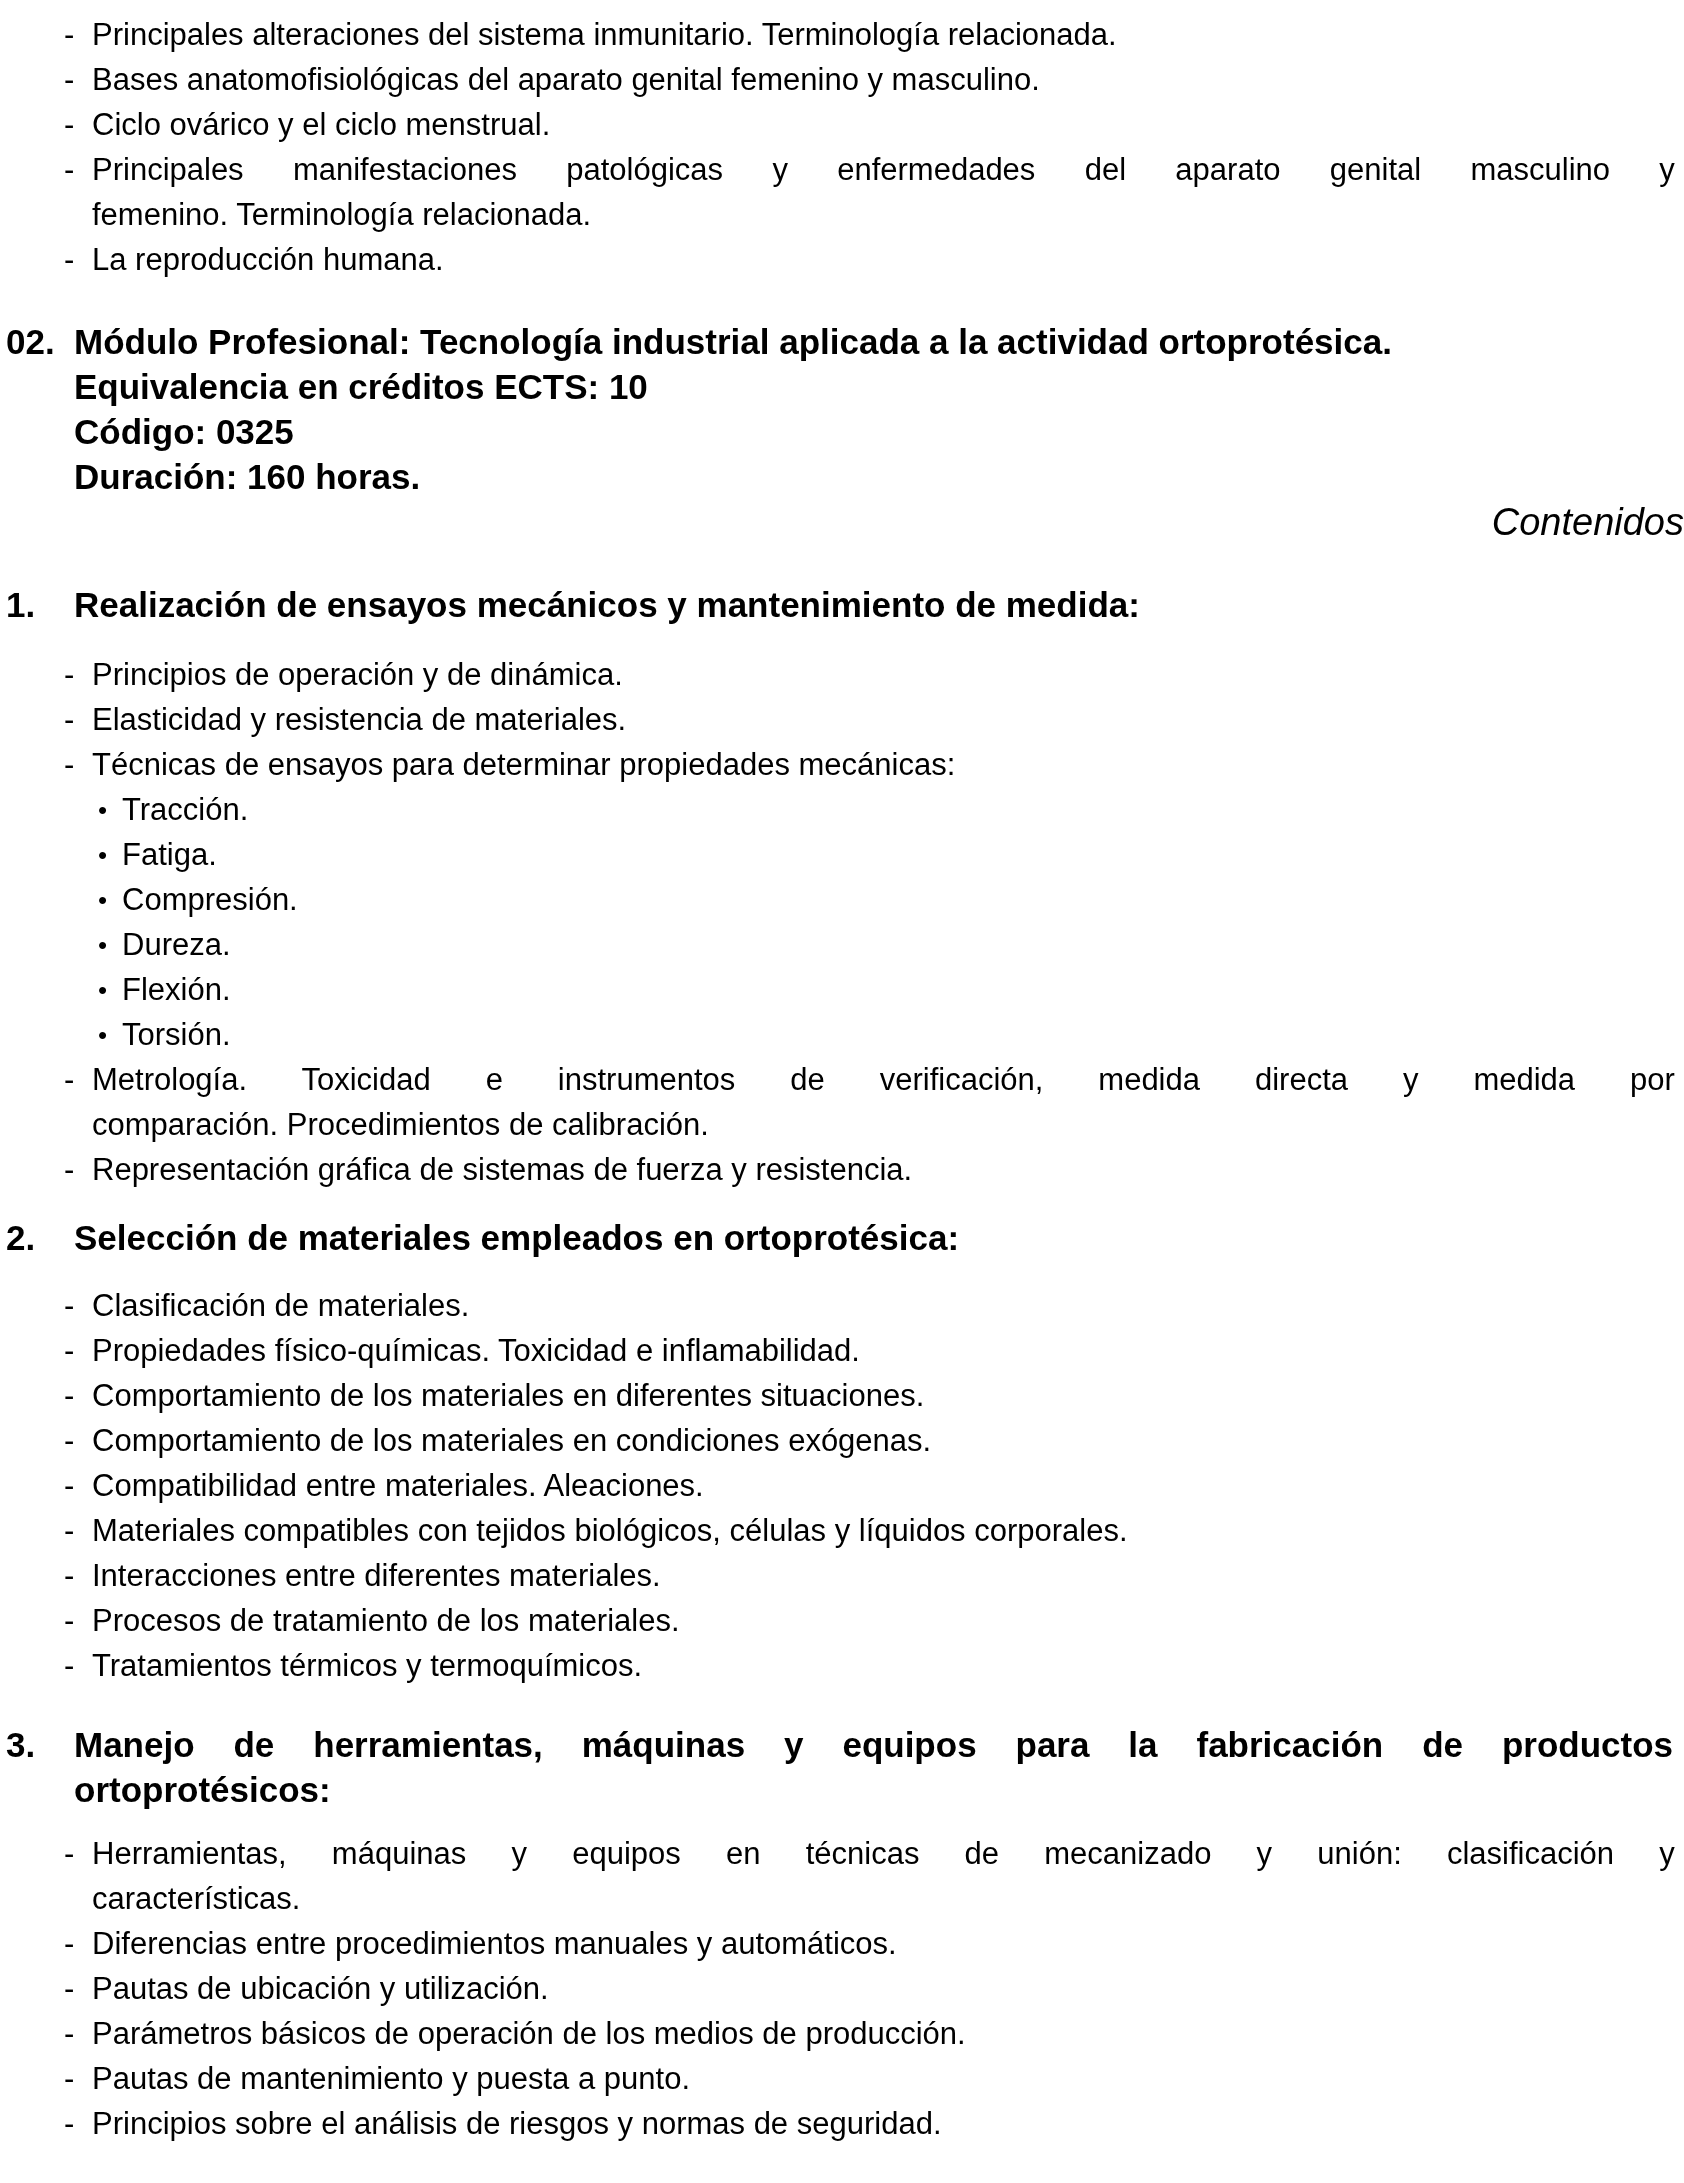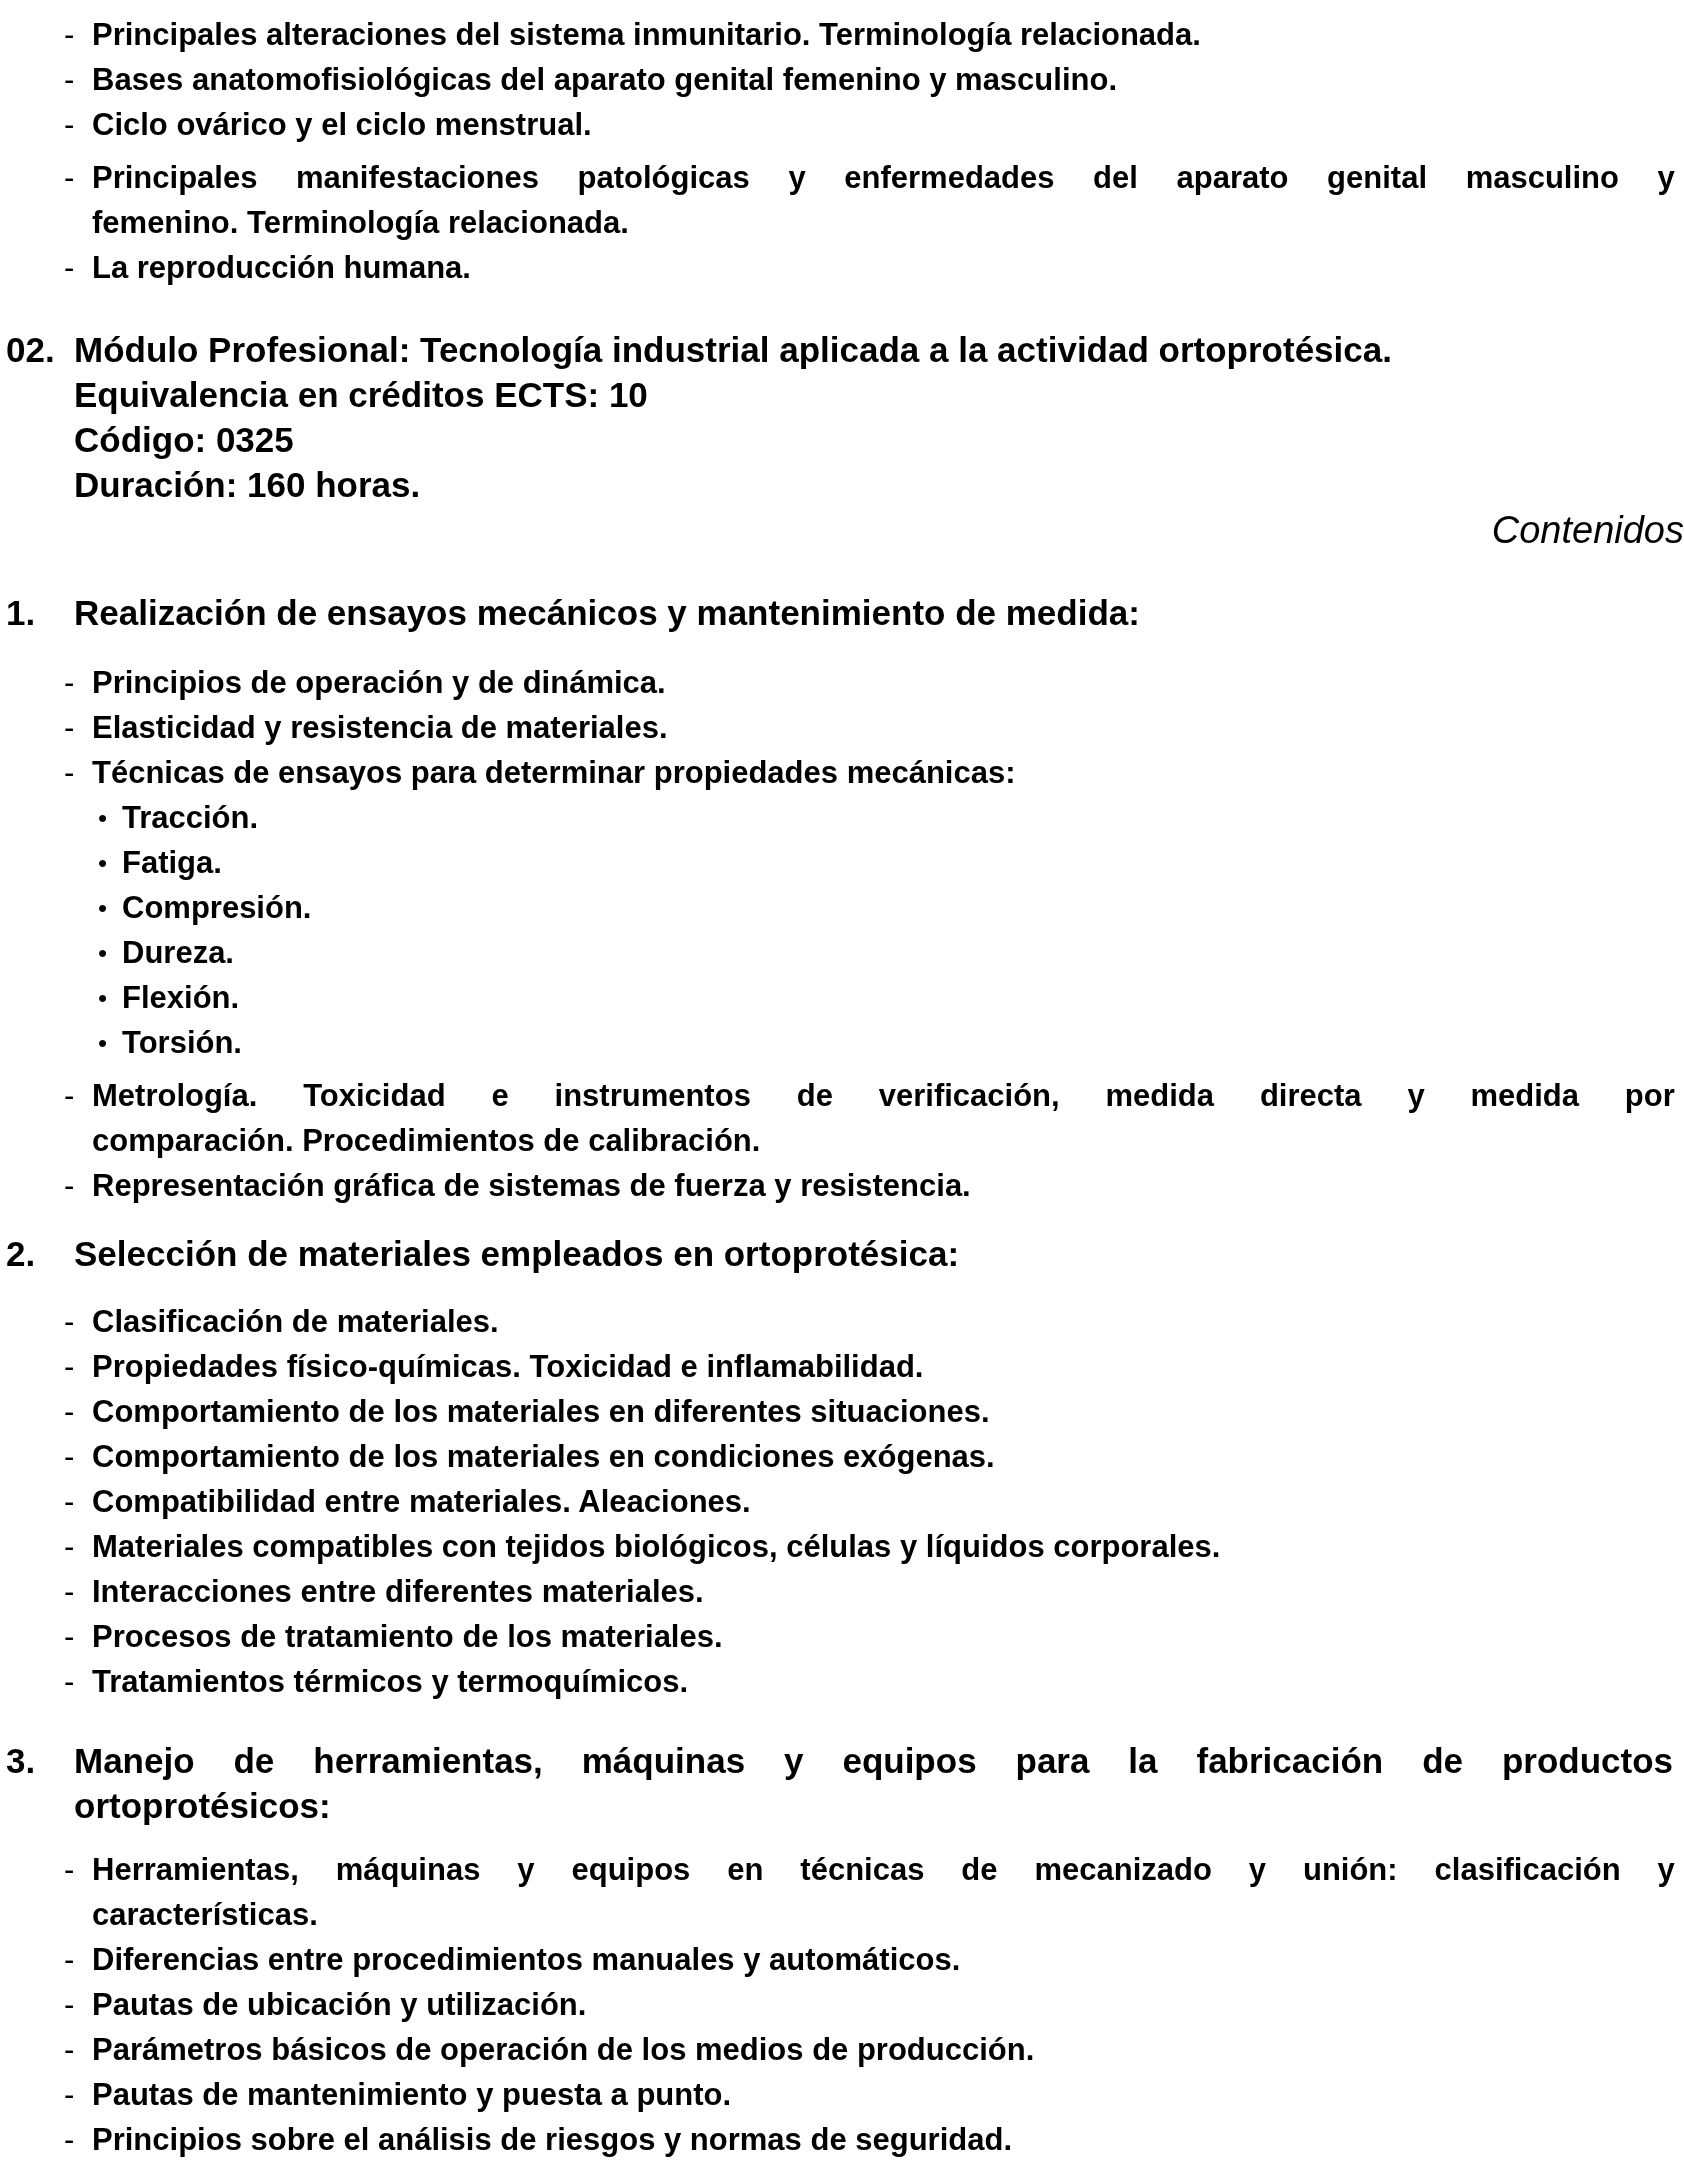--- a/index.html
+++ b/index.html
@@ -13,22 +13,22 @@
     background:#ffffff;
     overflow:hidden;
     font-size:31px;
     line-height:45px;
   }
   
   .item{position:relative;padding-left:92px;padding-right:9.2px;}
   .item .mk{position:absolute;left:64px;top:0;}
   .item.b{padding-left:122px;}
   .item.b .mk{left:98px;top:0.8px;font-size:26px;}
-  .line{display:block;font-weight:bold;}
-  .line.j{text-align:justify;text-align-last:justify;margin-top:8px;}
+  .line{display:block;}
+  .line.j{text-align:justify;text-align-last:justify;}
   
   .mhead,.sec-head{
     position:relative;
     padding-left:74px;
     padding-right:11px;
     font-weight:bold;
     font-size:35px;
     line-height:45px;
   }
   .num{position:absolute;left:6.1px;top:0;}

